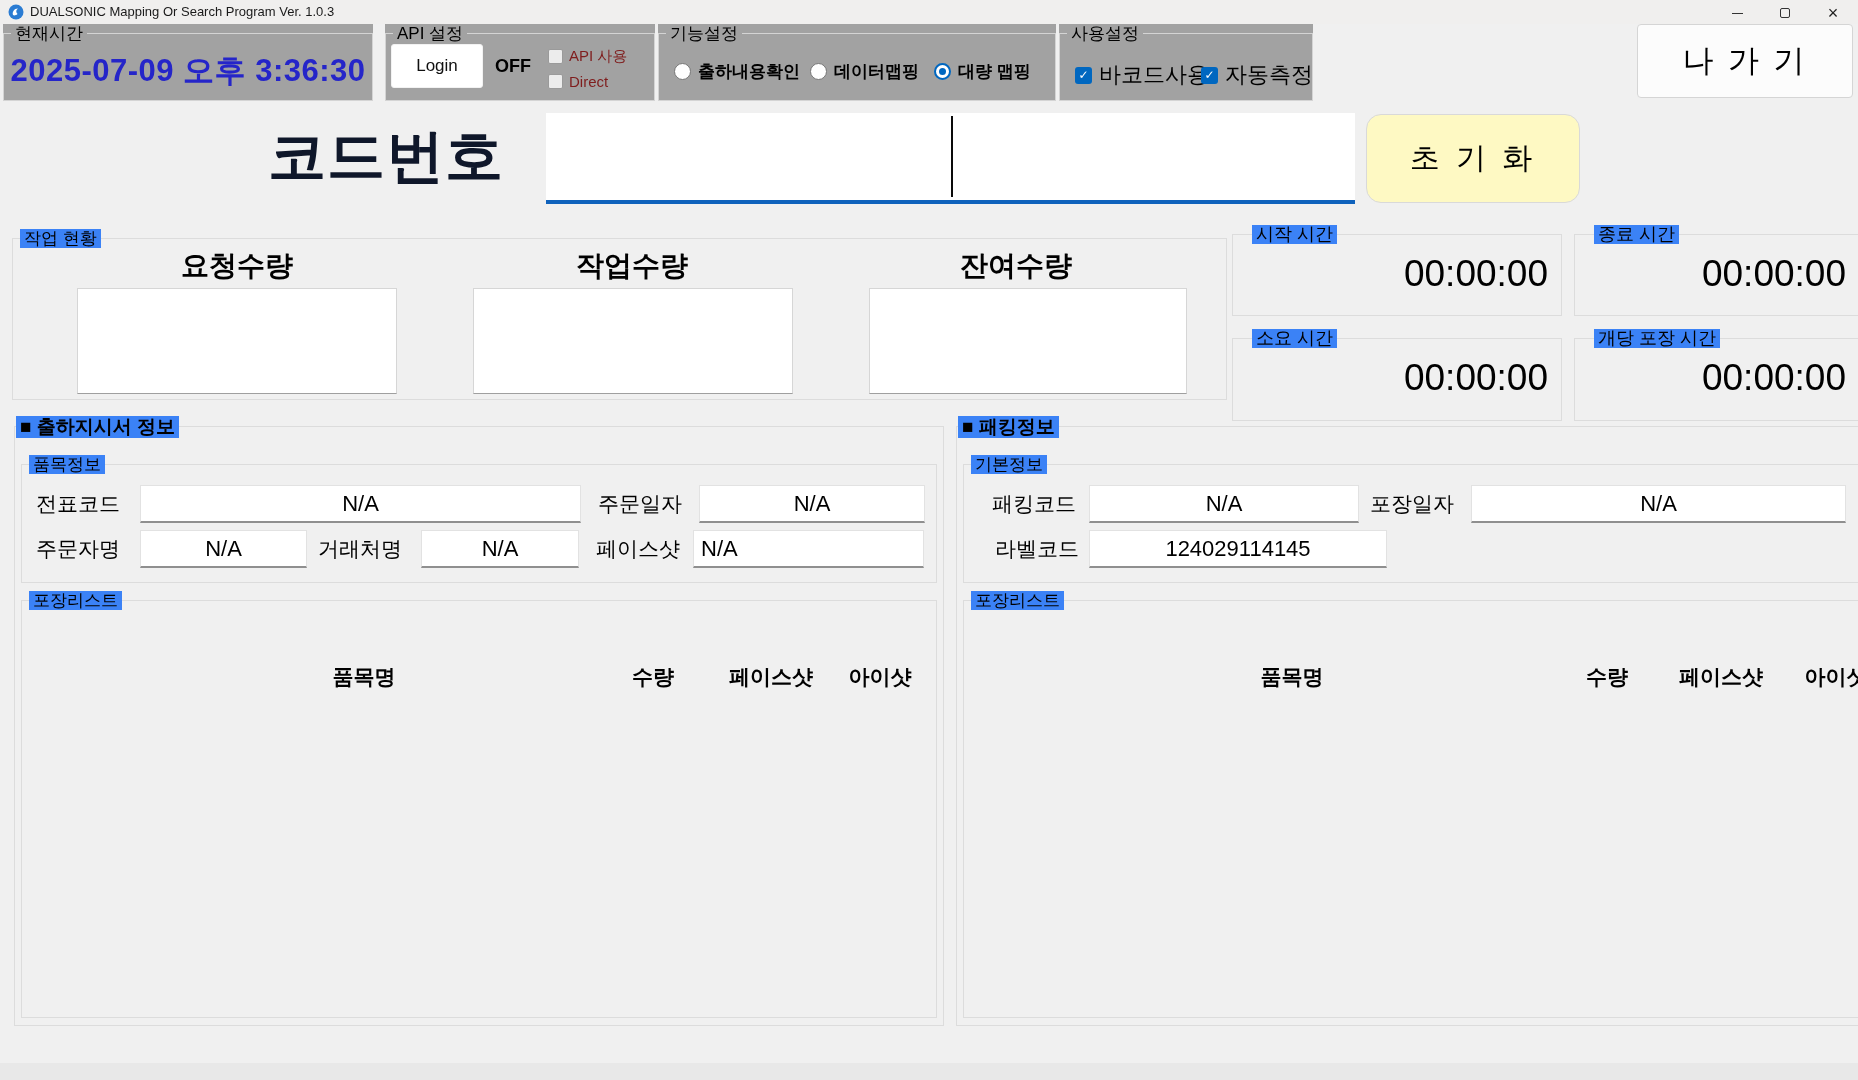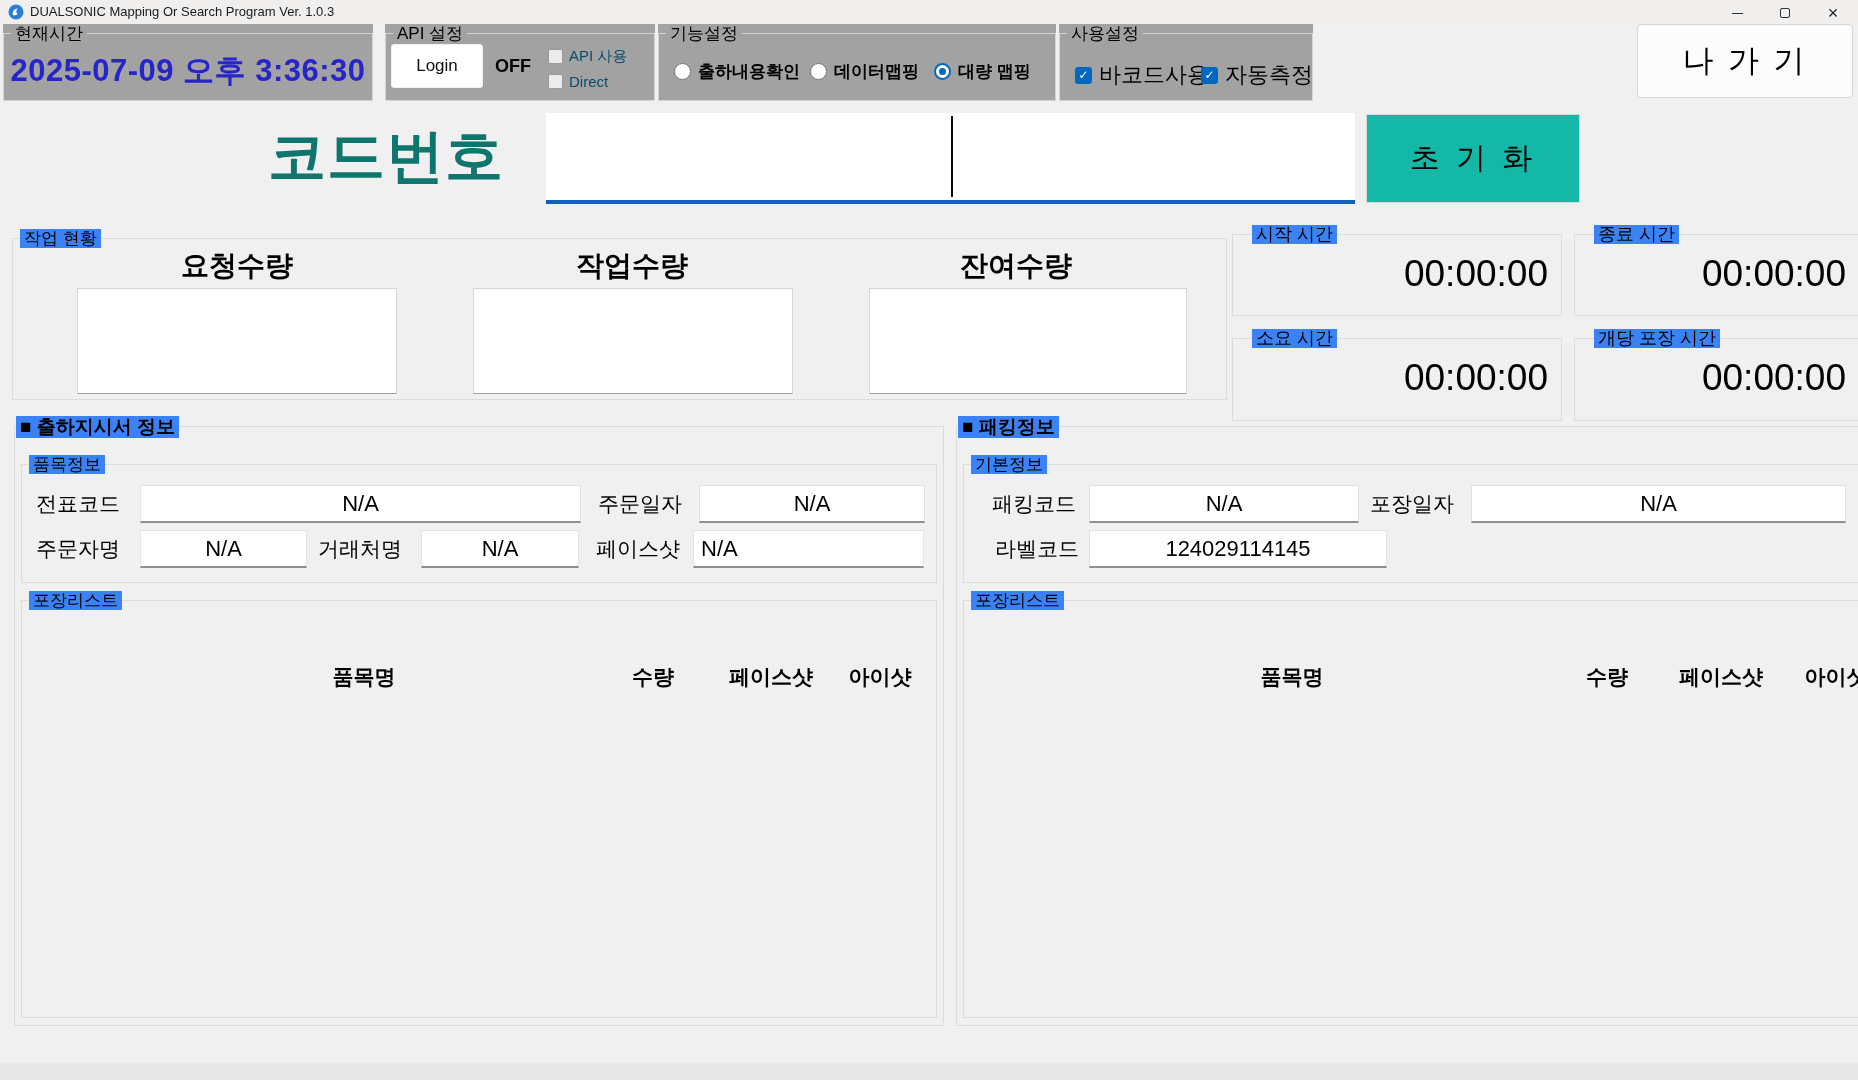--- a/index.html
+++ b/index.html
@@ -30,42 +30,42 @@
   .light { --bc:#dcdcdc; }
   .light .gb-label { background:#3b82f6; color:#000; }
   .big-label { font-size:19px; font-weight:700; line-height:22px; top:-1px; left:2px; }
 
   
   .time-value { position:absolute; left:0; top:26px; width:100%; text-align:center; font-size:31px; font-weight:600; color:#2525c9; letter-spacing:0.5px; }
   .login-btn { position:absolute; left:6px; top:20px; width:92px; height:44px; background:#ffffff; border:1px solid #f2f2f2; border-radius:3px; font-size:17px; color:#111; display:flex; align-items:center; justify-content:center; cursor:default; }
   .off-label { position:absolute; left:102px; top:20px; width:52px; height:44px; line-height:44px; text-align:center; font-size:18px; font-weight:600; color:#000; }
   .mini-check { position:absolute; left:163px; display:flex; align-items:center; gap:6px; }
   .mini-box { width:15px; height:15px; background:#ececec; border:1px solid #9a9a9a; border-radius:2px; }
-  .mini-lab { font-size:15px; color:#0c4a6e; white-space:nowrap; }
+  .mini-lab { font-size:15px; color:#7f1d1d; white-space:nowrap; }
 
   .radio-item { position:absolute; top:36px; display:flex; align-items:center; gap:7px; cursor:default; }
   .radio-circle { width:17px; height:17px; border-radius:50%; background:#fff; border:1.5px solid #777; position:relative; }
   .radio-circle.sel { border:2px solid #0067c0; }
   .radio-circle.sel::after { content:""; position:absolute; left:50%; top:50%; width:7px; height:7px; margin:-3.5px 0 0 -3.5px; border-radius:50%; background:#0067c0; }
   .radio-lab { font-size:17px; font-weight:600; color:#000; white-space:nowrap; }
 
   .chk-item { position:absolute; top:36px; display:flex; align-items:center; gap:7px; cursor:default; }
   .chk-box { width:17px; height:17px; border-radius:3px; background:#0067c0; color:#fff; font-size:12px; line-height:17px; text-align:center; }
   .chk-lab { font-size:22px; font-weight:400; color:#000; white-space:nowrap; }
 
   .exit-btn { position:absolute; left:1637px; top:24px; width:216px; height:74px; background:#fcfcfc; border:1px solid #d5d5d5; border-radius:4px; font-size:31px; letter-spacing:3px; color:#000; display:flex; align-items:center; justify-content:center; cursor:default; }
 
   
-  .code-label { position:absolute; left:268px; top:112px; font-size:58px; font-weight:800; letter-spacing:1px; line-height:88px; color:#0f766e; }
+  .code-label { position:absolute; left:268px; top:112px; font-size:58px; font-weight:800; letter-spacing:1px; line-height:88px; color:#0f172a; }
   .code-box { position:absolute; left:546px; top:113px; width:809px; height:91px; background:#ffffff; border-bottom:4px solid #0f62bc; }
   .code-input { position:absolute; top:0; height:87px; border:none; outline:none; background:#fff; font-size:30px; font-family:inherit; padding:0 10px; }
   .ci-left  { left:0; width:404px; }
   .ci-right { left:408px; width:401px; }
   .code-divider { position:absolute; left:405px; top:3px; width:2px; height:81px; background:#0a0a0a; }
-  .reset-btn { position:absolute; left:1366px; top:114px; width:214px; height:89px; background:#14b8a6; border:1px solid #d9d9d9; border-radius:0; font-size:30px; letter-spacing:4px; color:#000; display:flex; align-items:center; justify-content:center; cursor:default; }
+  .reset-btn { position:absolute; left:1366px; top:114px; width:214px; height:89px; background:#fef9c3; border:1px solid #d9d9d9; border-radius:15px; font-size:30px; letter-spacing:4px; color:#000; display:flex; align-items:center; justify-content:center; cursor:default; }
 
   
   .ws-head { position:absolute; top:18px; width:300px; text-align:center; font-size:28px; font-weight:700; color:#000; }
   .ws-box { position:absolute; top:59px; height:106px; background:#fff; border:1px solid #d6d6d6; border-bottom-color:#9f9f9f; }
 
   
   .tbox .t-label { font-size:18px;margin-left:12px; }
   .t-value { position:absolute; left:0; right:0; top:28px; text-align:right; font-size:37px; color:#000; white-space:nowrap; }
 
   

